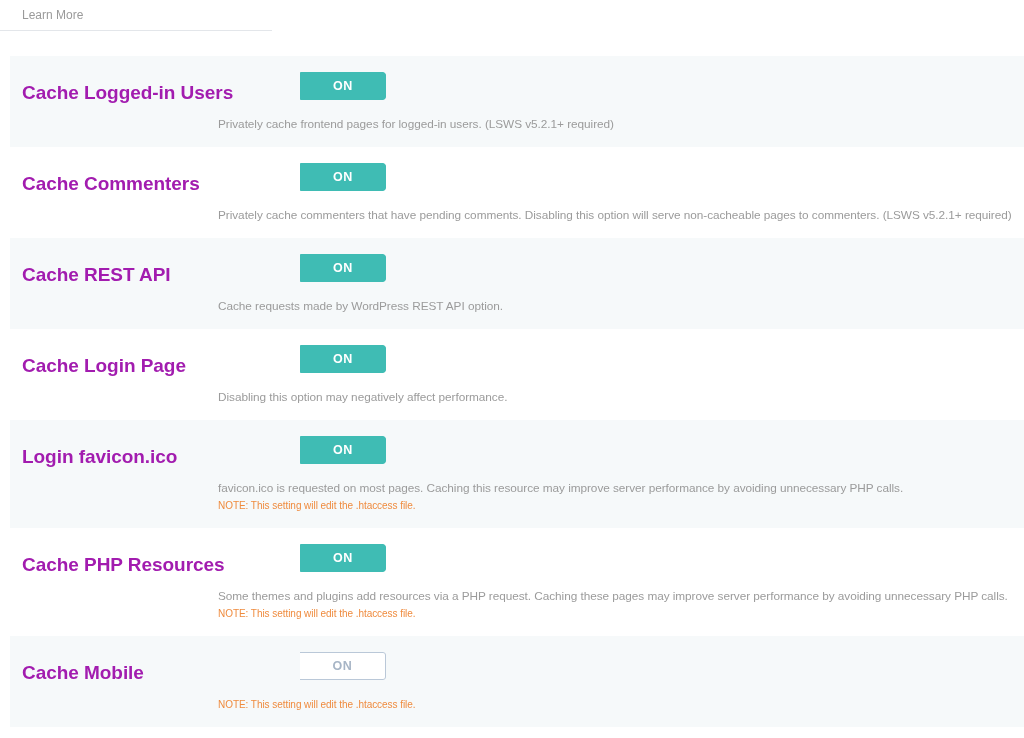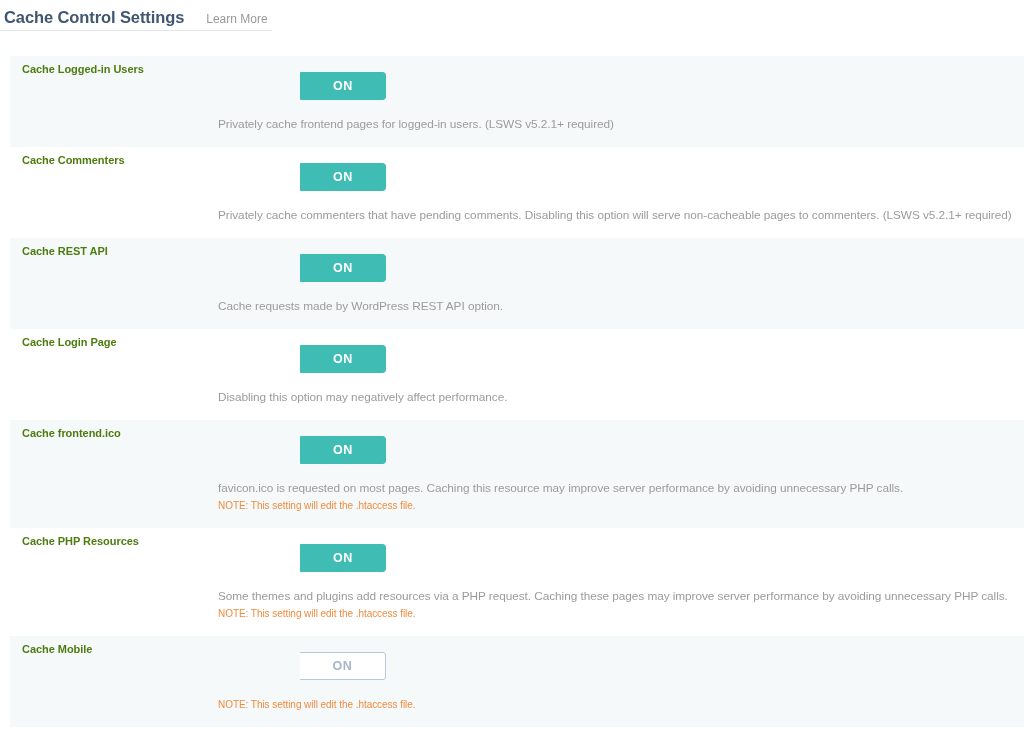--- a/index.html
+++ b/index.html
@@ -64,24 +64,24 @@
     padding: 16px 0 14px 0;
     background: #ffffff;
   }
   .setting-row.alt {
     background: #f6f9fa;
   }
 
   .row-label {
     position: absolute;
     left: 12px;
-    top: 7px;
-    font-size: 11px;
+    top: 26px;
+    font-size: 19px;
     font-weight: bold;
-    color: #4d7c0f;
+    color: #a21caf;
     letter-spacing: -0.05px;
     white-space: nowrap;
   }
 
   .row-body {
     margin-left: 204px;
   }
 
   
   .toggle {
@@ -139,21 +139,20 @@
     line-height: 17px;
     margin: 0;
     letter-spacing: -0.05px;
   }
 </style>
 </head>
 <body>
 
 <div class="page-header">
   <div class="header-inner">
-    <span class="page-title">Cache Control Settings</span>
     <a class="learn-more">Learn More</a>
   </div>
 </div>
 
 <div class="settings-list">
     <div class="setting-row alt">
       <div class="row-label">Cache Logged-in Users</div>
       <div class="row-body"><div class="toggle">
           <div class="seg inactive">OFF</div>
           <div class="seg active">ON</div>
@@ -182,21 +181,21 @@
     <div class="setting-row">
       <div class="row-label">Cache Login Page</div>
       <div class="row-body"><div class="toggle">
           <div class="seg inactive">OFF</div>
           <div class="seg active">ON</div>
         </div><div class="desc-block">
           <p class="desc">Disabling this option may negatively affect performance.</p>
         </div></div>
     </div>
     <div class="setting-row alt">
-      <div class="row-label">Cache frontend.ico</div>
+      <div class="row-label">Login favicon.ico</div>
       <div class="row-body"><div class="toggle">
           <div class="seg inactive">OFF</div>
           <div class="seg active">ON</div>
         </div><div class="desc-block">
           <p class="desc">favicon.ico is requested on most pages. Caching this resource may improve server performance by avoiding unnecessary PHP calls.</p>
           <p class="note">NOTE: This setting will edit the .htaccess file.</p>
         </div></div>
     </div>
     <div class="setting-row">
       <div class="row-label">Cache PHP Resources</div>

